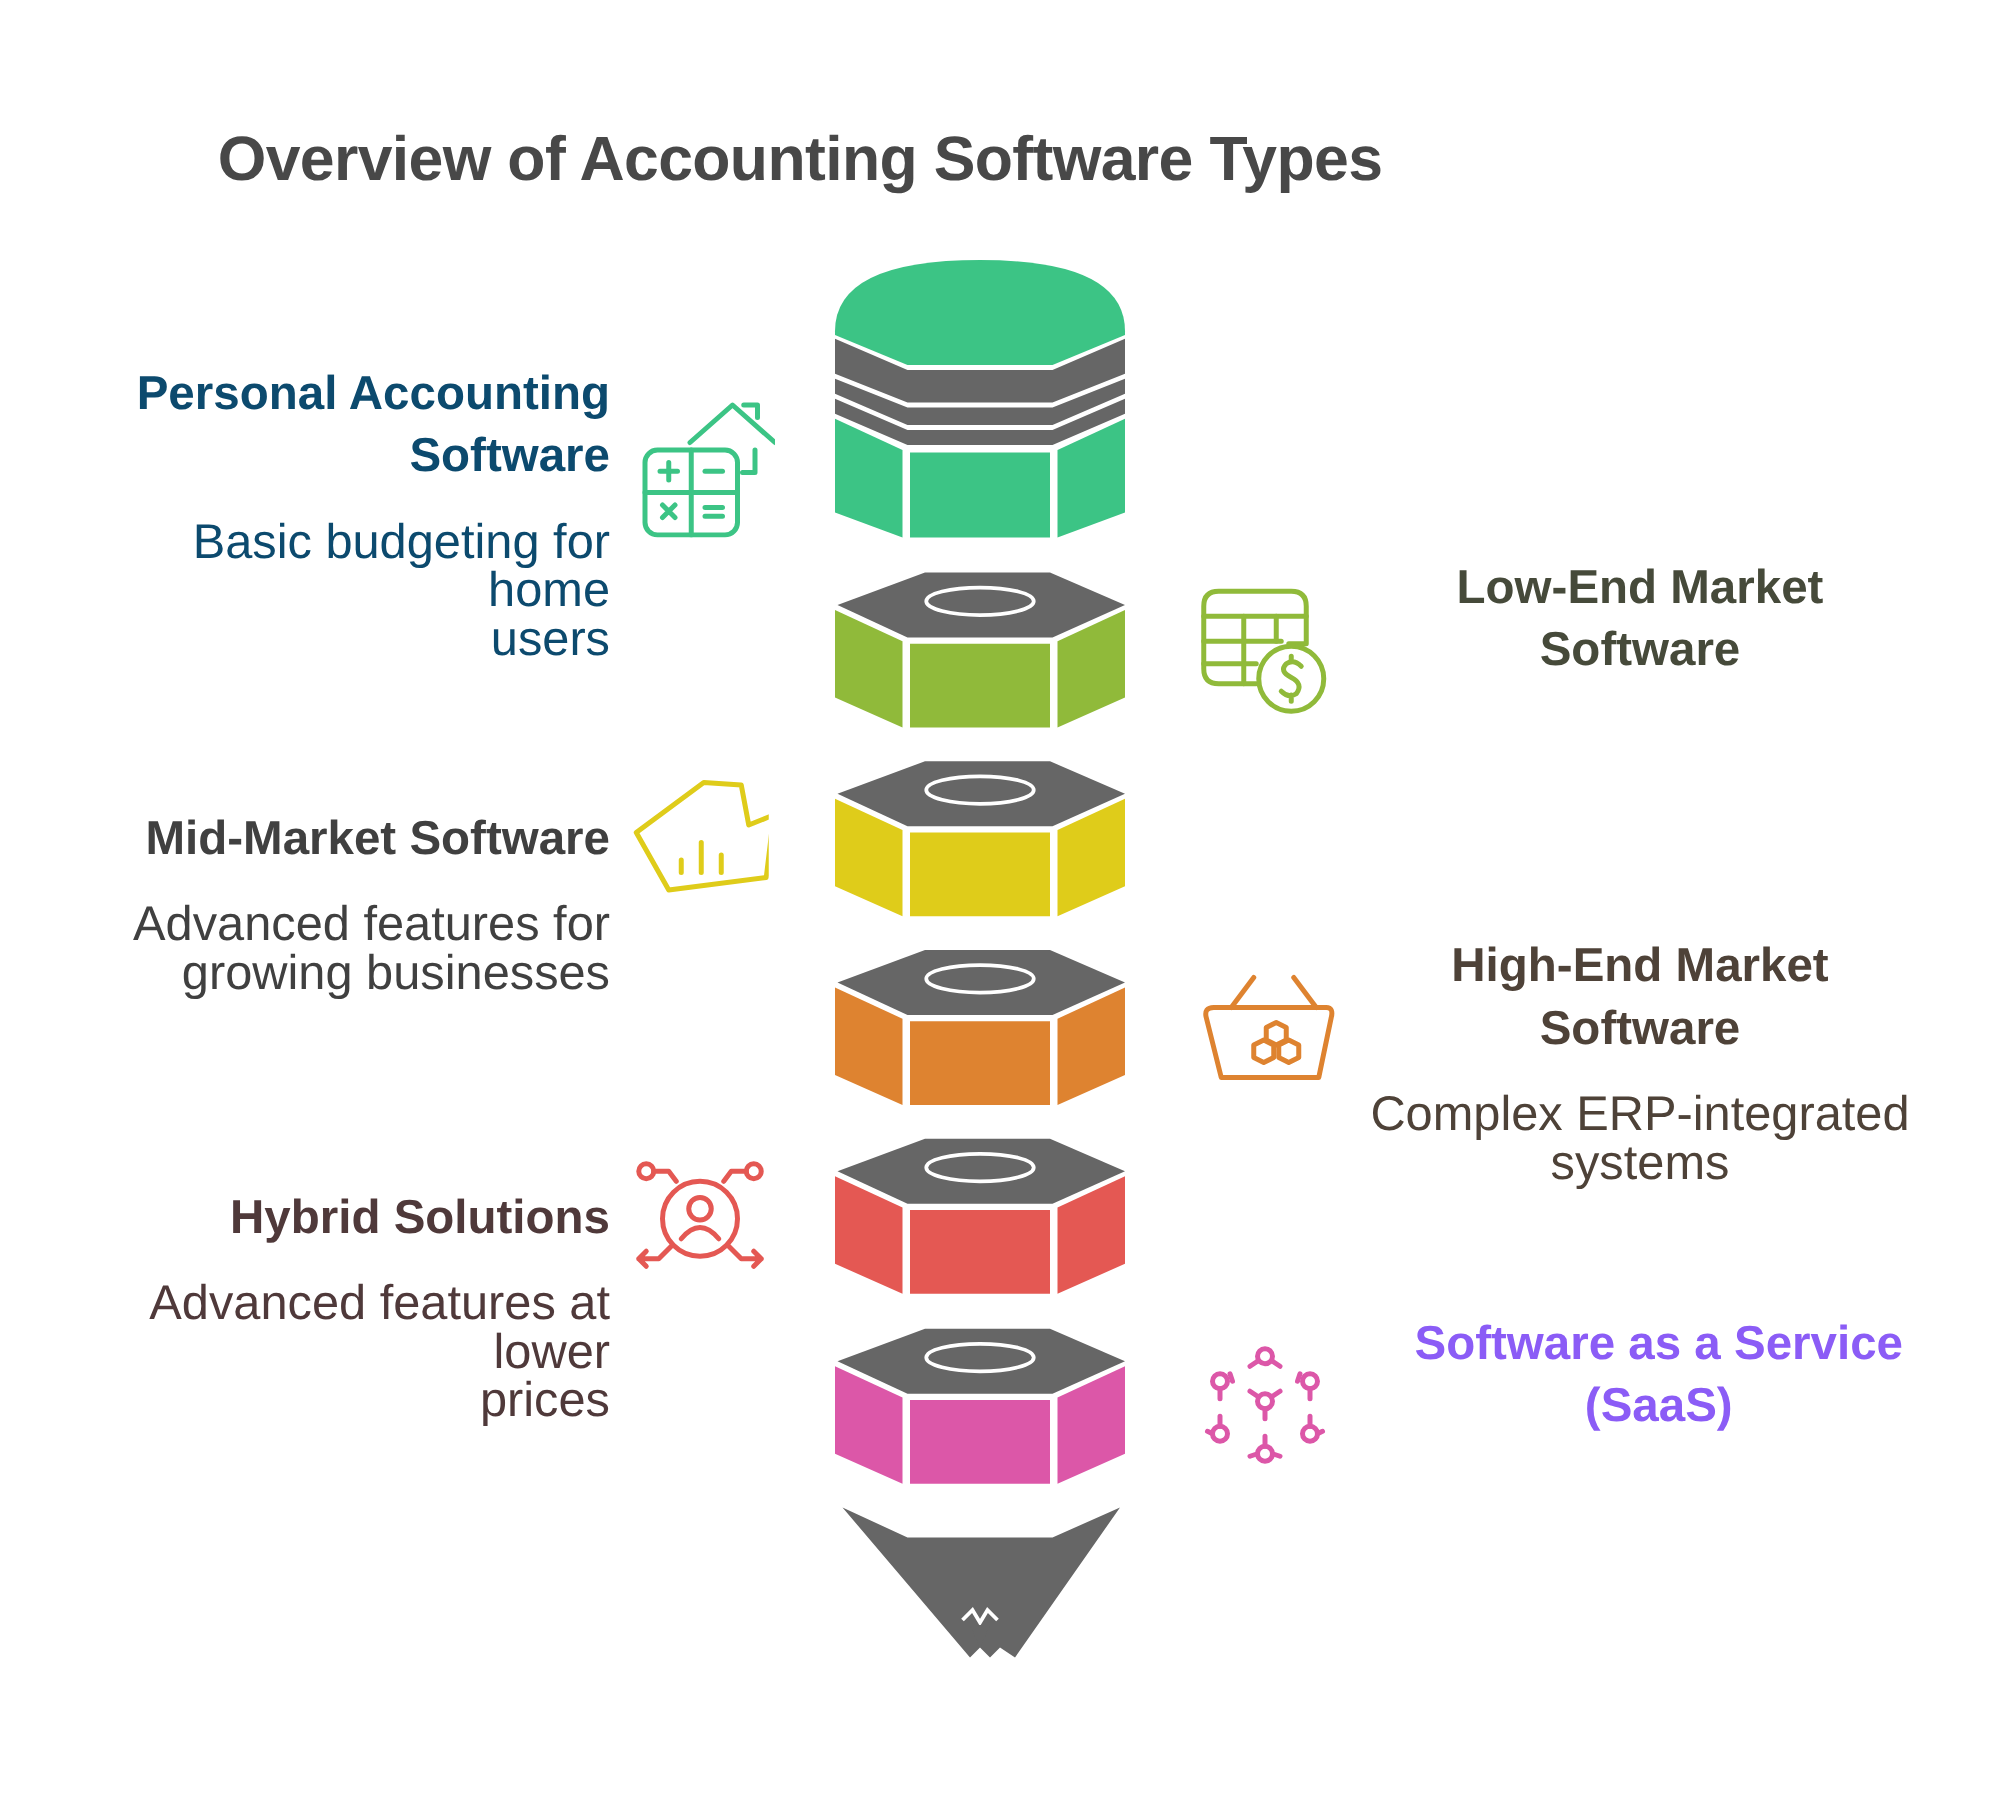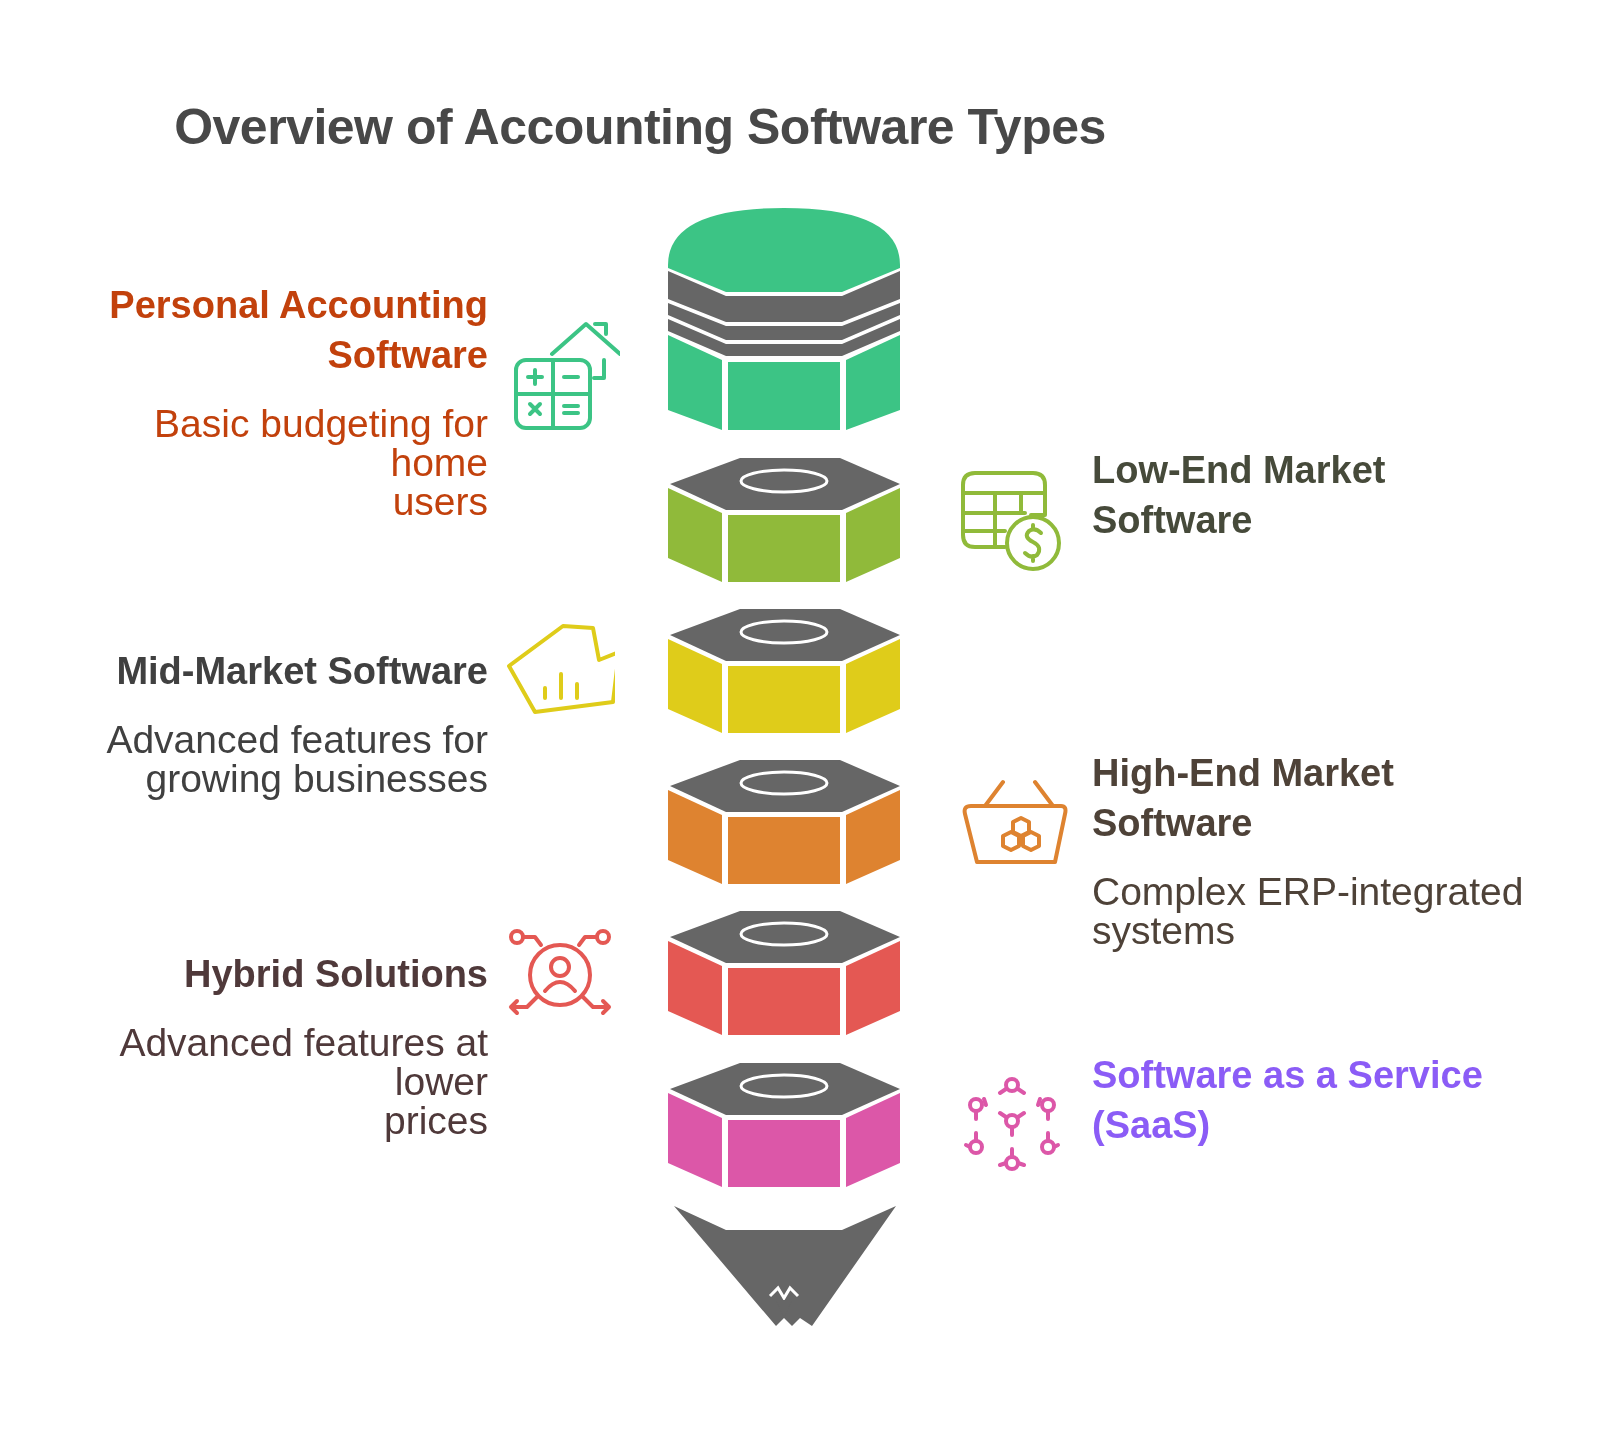--- a/index.html
+++ b/index.html
@@ -3,21 +3,21 @@
 <meta charset="utf-8">
 <style>
   html, body { margin: 0; padding: 0; background: #ffffff; }
   body { width: 1600px; height: 1455px; position: relative; overflow: hidden; font-family: "Liberation Sans", "DejaVu Sans", sans-serif; }
   .title { position: absolute; left: 0; width: 1280px; top: 98px; text-align: center; font-size: 50px; font-weight: bold; color: #484848; letter-spacing: -0.5px; }
   .stack { position: absolute; left: 0; top: 0; }
   .item { position: absolute; }
   .item .heading { font-weight: bold; font-size: 38px; line-height: 50px; }
   .item .desc { font-size: 39px; line-height: 39px; margin-top: 24px; }
   .left { text-align: right; right: 1112px; width: 440px; }
-  .right { text-align: left; left: 1118px; width: 440px; }
+  .right { text-align: center; left: 1118px; width: 440px; }
   .icon { position: absolute; }
 </style>
 </head>
 <body>
 
 <div class="title">Overview of Accounting Software Types</div>
 
 <svg class="stack" width="1600" height="1455" viewBox="0 0 1600 1455">
 
   <g>
@@ -139,21 +139,21 @@
       <path d="M40 38 L46 42 M64 38 L58 42 M52 52 L52 60"></path>
     <circle cx="16" cy="72" r="6"></circle>
       <path d="M16 58 L16 66 M6 70 L10 72"></path>
     <circle cx="88" cy="72" r="6"></circle>
       <path d="M88 58 L88 66 M98 70 L94 72"></path>
     <circle cx="52" cy="88" r="6"></circle>
       <path d="M52 74 L52 82 M40 90 L46 88 M64 90 L58 88"></path>
   </g>
 </svg>
 
-<div class="item left" style="top:280px;color:#c2410c">
+<div class="item left" style="top:290px;color:#0c4a6e">
   <div class="heading"><span>Personal Accounting</span><br><span>Software</span></div>
   <div class="desc"><span>Basic budgeting for home</span><br><span>users</span></div>
 </div>
 
 <div class="item right" style="top:445px;left:1092px;color:#464A3A">
   <div class="heading"><span>Low-End Market</span><br><span>Software</span></div>
 </div>
 
 <div class="item left" style="top:646px;color:#404040">
   <div class="heading"><span>Mid-Market Software</span></div>

